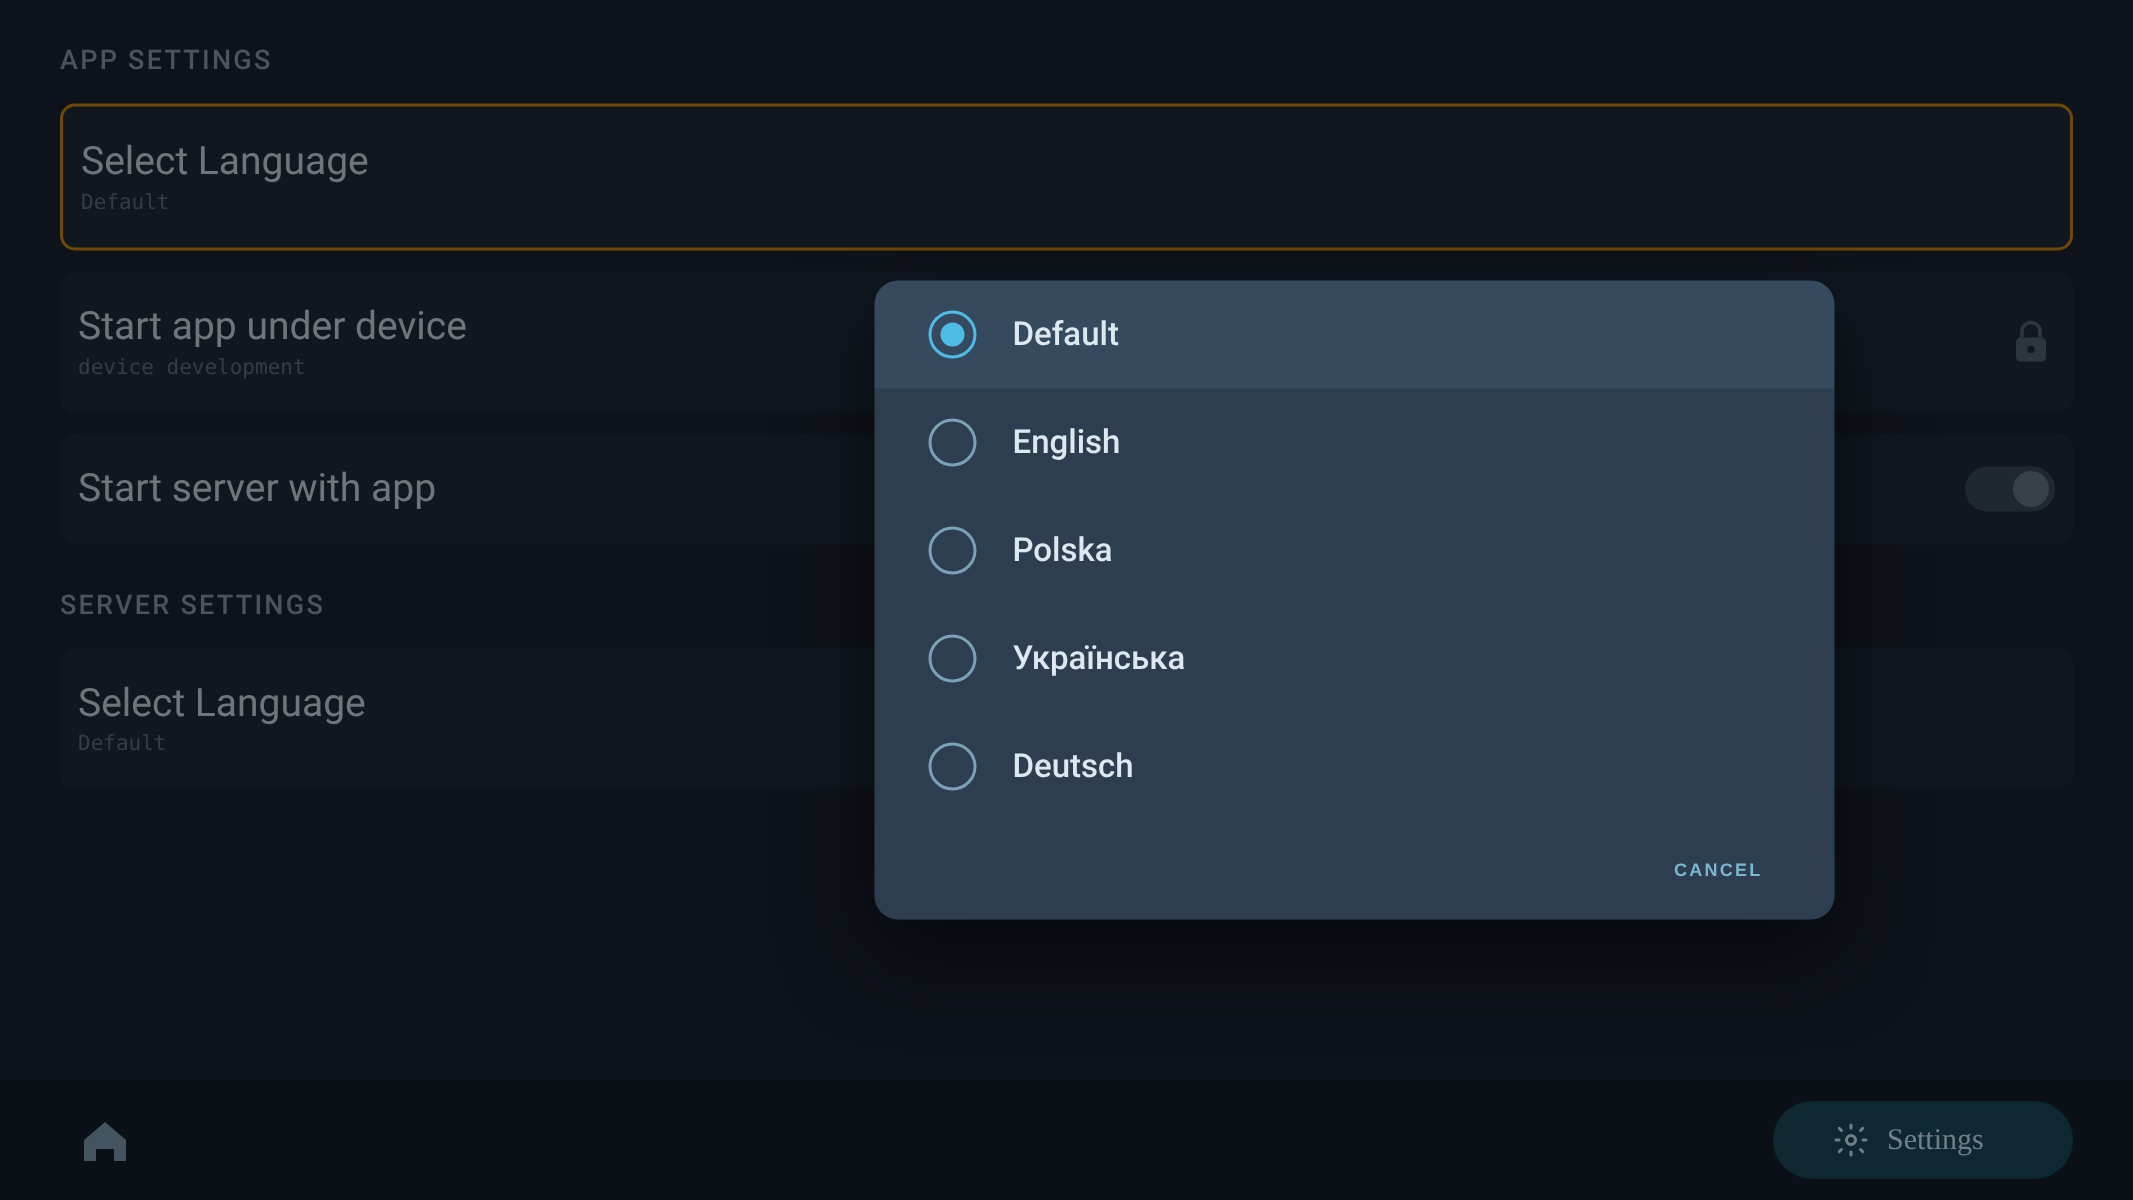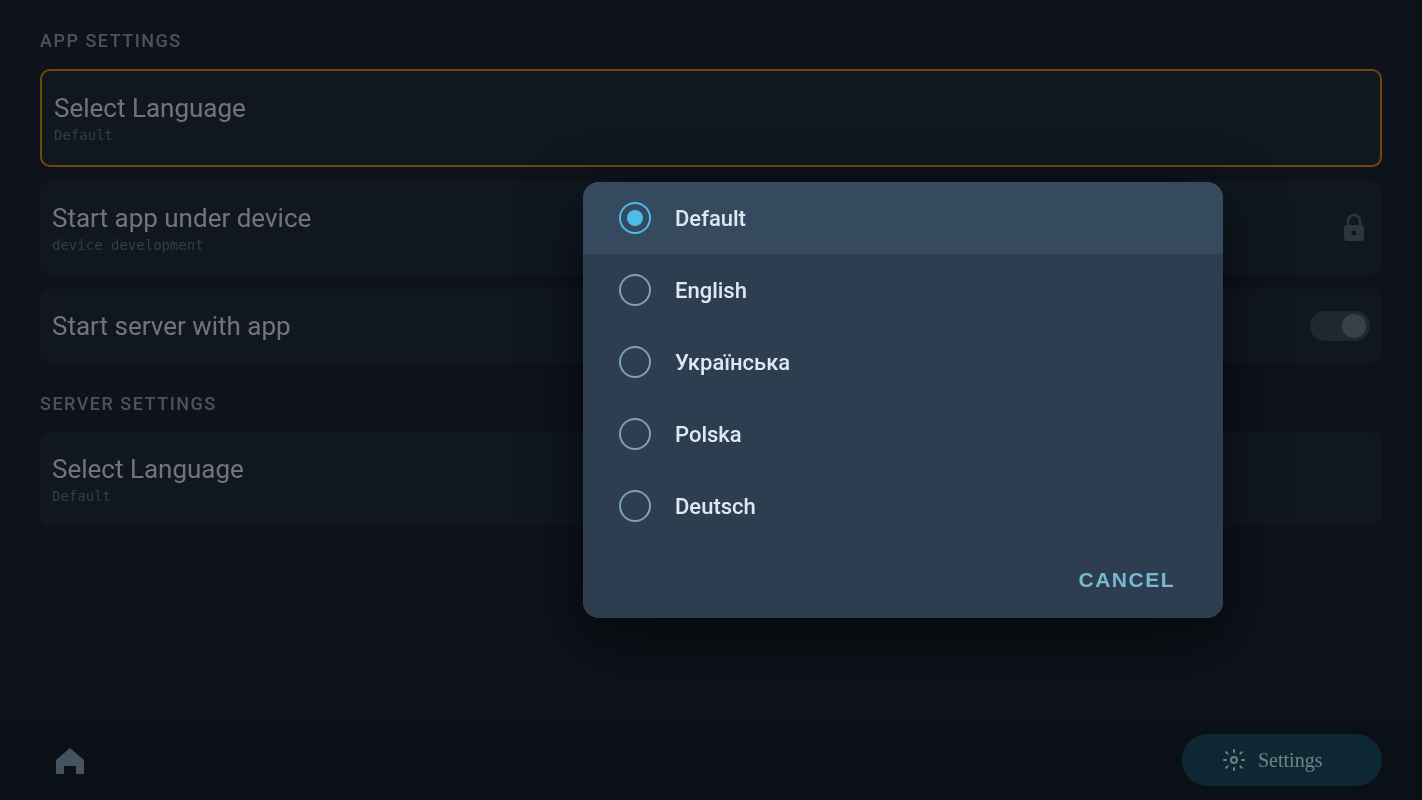--- a/index.html
+++ b/index.html
@@ -195,21 +195,21 @@
     }
 
     .dialog-footer {
       padding: 18px 36px;
       display: flex;
       justify-content: flex-end;
       background: #2d3e50;
     }
 
     .cancel-btn {
-      font-size: 21px;
+      font-size: 12px;
       color: #7ab8d0;
       letter-spacing: 1.5px;
       font-weight: 700;
       cursor: pointer;
       padding: 8px 12px;
       background: none;
       border: none;
     }
   </style>
 </head>
@@ -283,26 +283,26 @@
     <span class="option-label">Default</span>
   </div>
 
   <div class="dialog-option">
     <div class="radio-outer"></div>
     <span class="option-label">English</span>
   </div>
 
   <div class="dialog-option">
     <div class="radio-outer"></div>
+    <span class="option-label">Polska</span>
+  </div>
+
+  <div class="dialog-option">
+    <div class="radio-outer"></div>
     <span class="option-label">Українська</span>
-  </div>
-
-  <div class="dialog-option">
-    <div class="radio-outer"></div>
-    <span class="option-label">Polska</span>
   </div>
 
   <div class="dialog-option">
     <div class="radio-outer"></div>
     <span class="option-label">Deutsch</span>
   </div>
 
 
   <div class="dialog-footer">
     <button class="cancel-btn">CANCEL</button>

